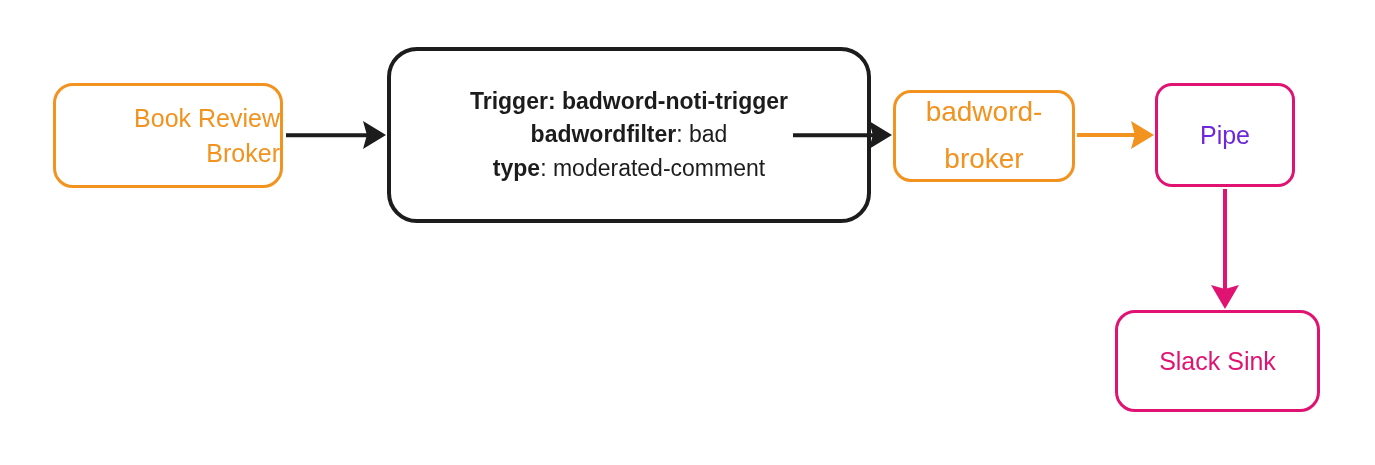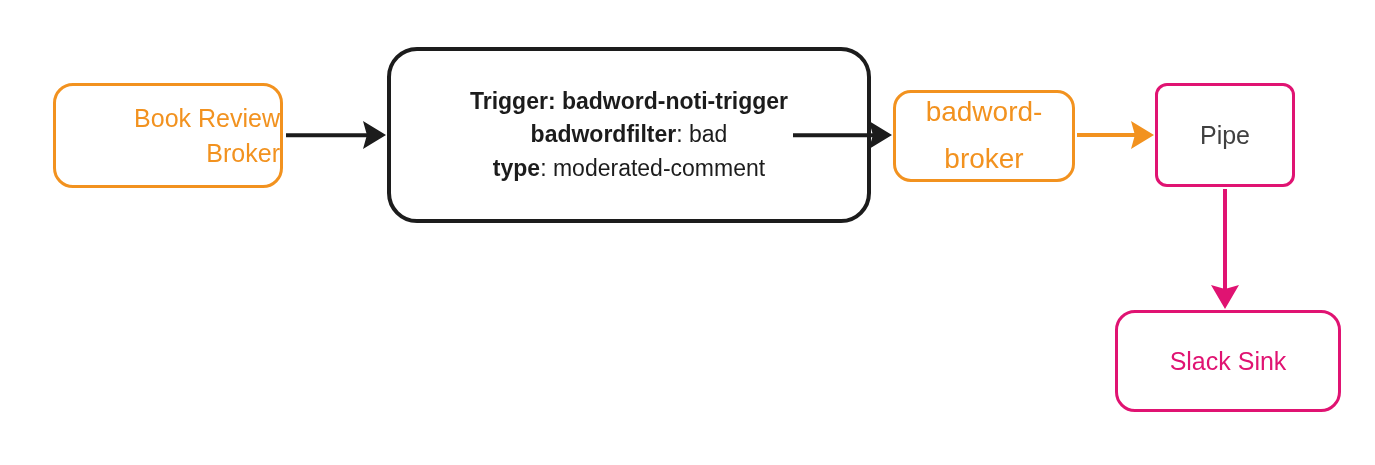--- a/index.html
+++ b/index.html
@@ -50,21 +50,21 @@
     justify-content: space-between;
   }
   
   .node-pipe {
     left: 1155px; top: 83px; width: 140px; height: 104px;
     border-width: 3.5px; border-radius: 17px;
     font-size: 25px;
   }
   
   .node-slack {
-    left: 1115px; top: 310px; width: 226px; height: 102px;
+    left: 1115px; top: 310px; width: 205px; height: 102px;
     border-width: 3.5px; border-radius: 20px;
     font-size: 25px;
   }
 
   
   .arrow { position: absolute; }
   .arrow .shaft { position: absolute; }
   .arrow .head { position: absolute; }
 
   .arrow-h .shaft { top: 50%; transform: translateY(-50%); height: 3.5px; left: 0; }
@@ -119,21 +119,21 @@
   <div class="node node-badword" style="border-color: rgb(242, 146, 31); color: rgb(242, 146, 31);">
     <span class="line">badword-</span>
     <span class="line">broker</span>
   </div>
 
   <div class="arrow arrow-h arrow-3">
     <div class="shaft" style="background-color: rgb(242, 146, 31);"></div>
     <div class="head" style="background-color: rgb(242, 146, 31);"></div>
   </div>
 
-  <div class="node node-pipe" style="border-color: rgb(224, 19, 114); color: #404040; border-radius: 12px;">
+  <div class="node node-pipe" style="border-color: rgb(224, 19, 114); color: #6d28d9;">
     <span class="line">Pipe</span>
   </div>
 
   <div class="arrow arrow-v arrow-4">
     <div class="shaft" style="background-color: rgb(224, 19, 114);"></div>
     <div class="head" style="background-color: rgb(224, 19, 114);"></div>
   </div>
 
   <div class="node node-slack" style="border-color: rgb(224, 19, 114); color: rgb(224, 19, 114);">
     <span class="line">Slack Sink</span>

